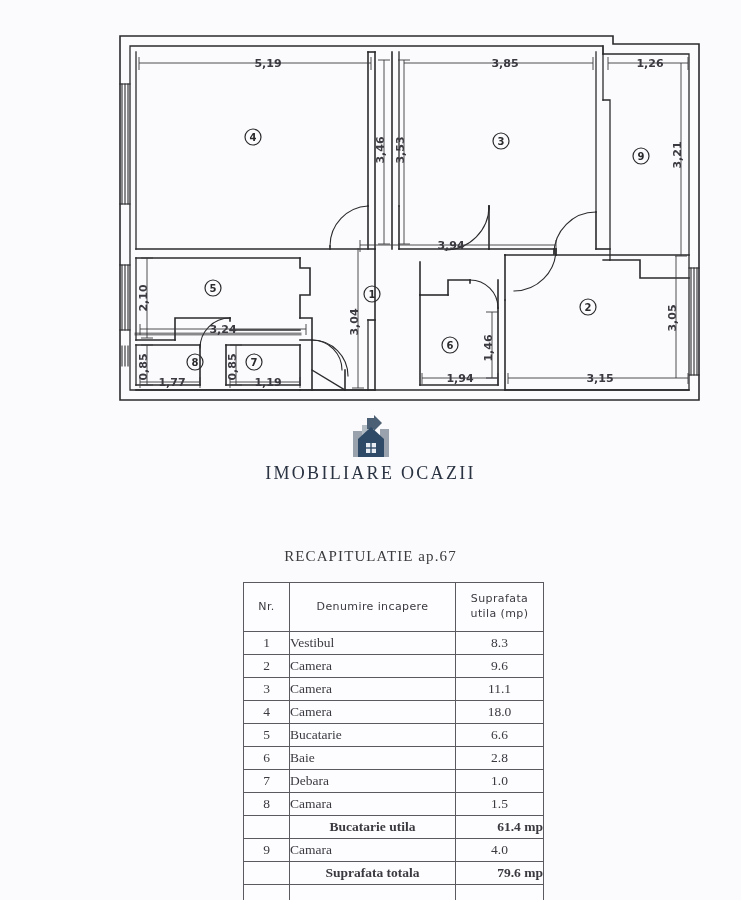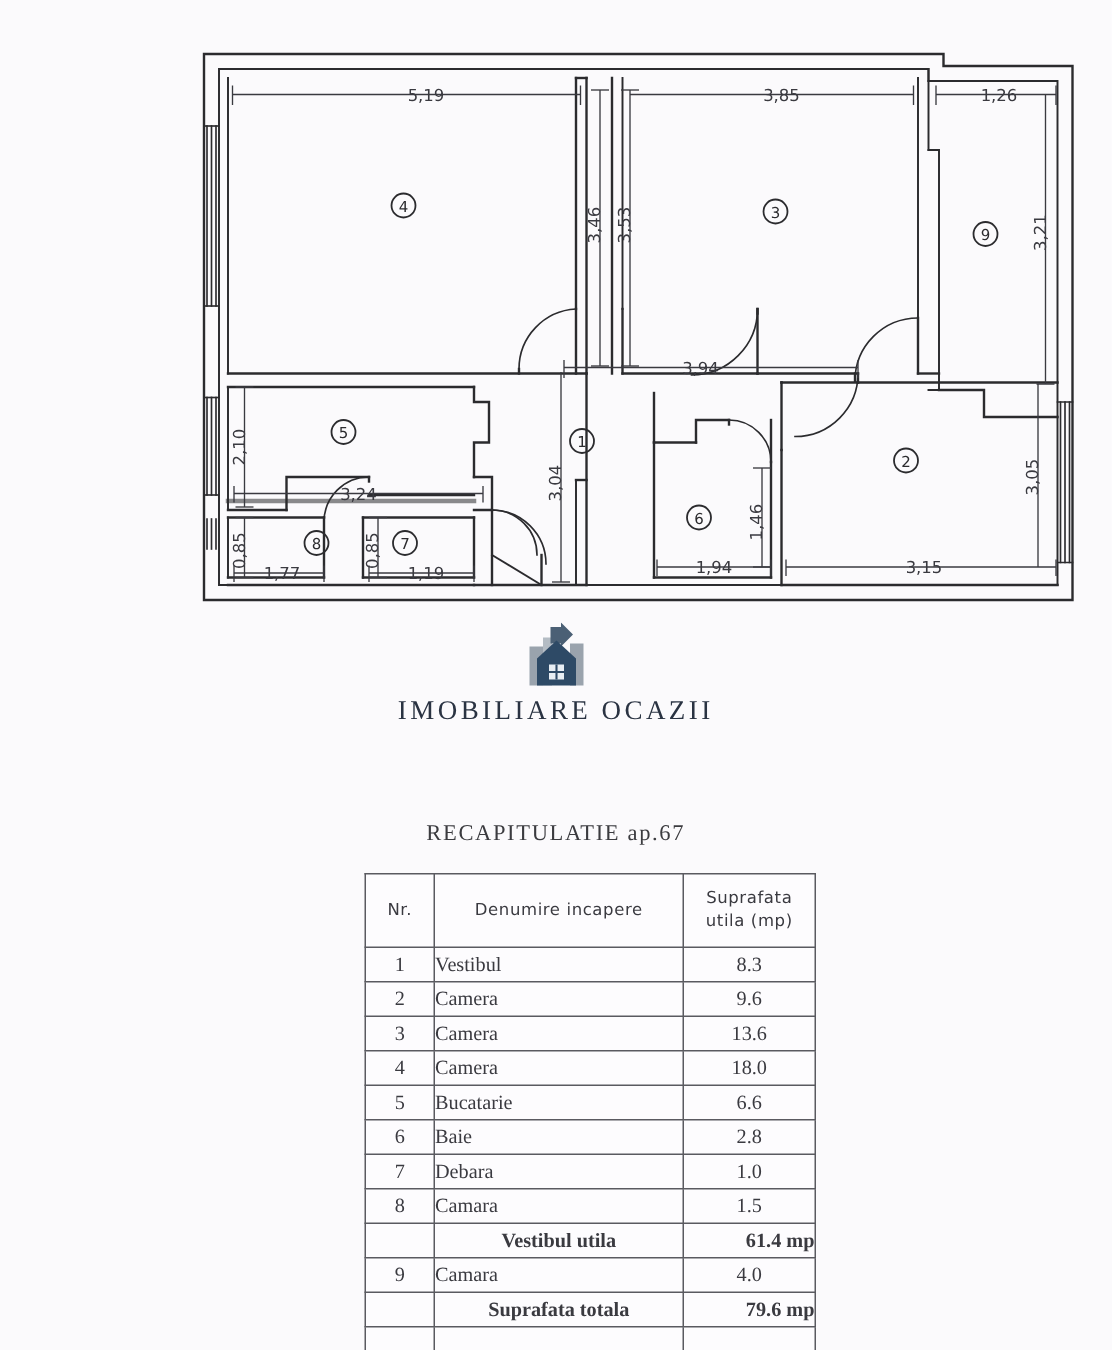--- a/index.html
+++ b/index.html
@@ -13,24 +13,25 @@
     height: 900px;
     position: relative;
     background: #fbfafc;
     font-family: "Liberation Serif", serif;
     overflow: hidden;
   }
 
   
   #floorplan-area {
     position: absolute;
-    left: 16px;
+    left: 0;
     top: 0;
     width: 622px;
     height: 420px;
+    font-weight: bold;
   }
   #floorplan-svg { display: block; }
 
   
   #logo-block {
     position: absolute;
     left: 0;
     top: 415px;
     width: 741px;
     text-align: center;
@@ -409,21 +410,21 @@
         <td class="c-area">8.3</td>
       </tr>
       <tr>
         <td class="c-nr">2</td>
         <td class="c-name">Camera</td>
         <td class="c-area">9.6</td>
       </tr>
       <tr>
         <td class="c-nr">3</td>
         <td class="c-name">Camera</td>
-        <td class="c-area">13.6</td>
+        <td class="c-area">11.1</td>
       </tr>
       <tr>
         <td class="c-nr">4</td>
         <td class="c-name">Camera</td>
         <td class="c-area">18.0</td>
       </tr>
       <tr>
         <td class="c-nr">5</td>
         <td class="c-name">Bucatarie</td>
         <td class="c-area">6.6</td>
@@ -438,21 +439,21 @@
         <td class="c-name">Debara</td>
         <td class="c-area">1.0</td>
       </tr>
       <tr>
         <td class="c-nr">8</td>
         <td class="c-name">Camara</td>
         <td class="c-area">1.5</td>
       </tr>
       <tr class="summary">
         <td class="c-nr"></td>
-        <td class="c-name">Vestibul utila</td>
+        <td class="c-name">Bucatarie utila</td>
         <td class="c-area">61.4 mp</td>
       </tr>
       <tr>
         <td class="c-nr">9</td>
         <td class="c-name">Camara</td>
         <td class="c-area">4.0</td>
       </tr>
       <tr class="summary">
         <td class="c-nr"></td>
         <td class="c-name">Suprafata totala</td>

